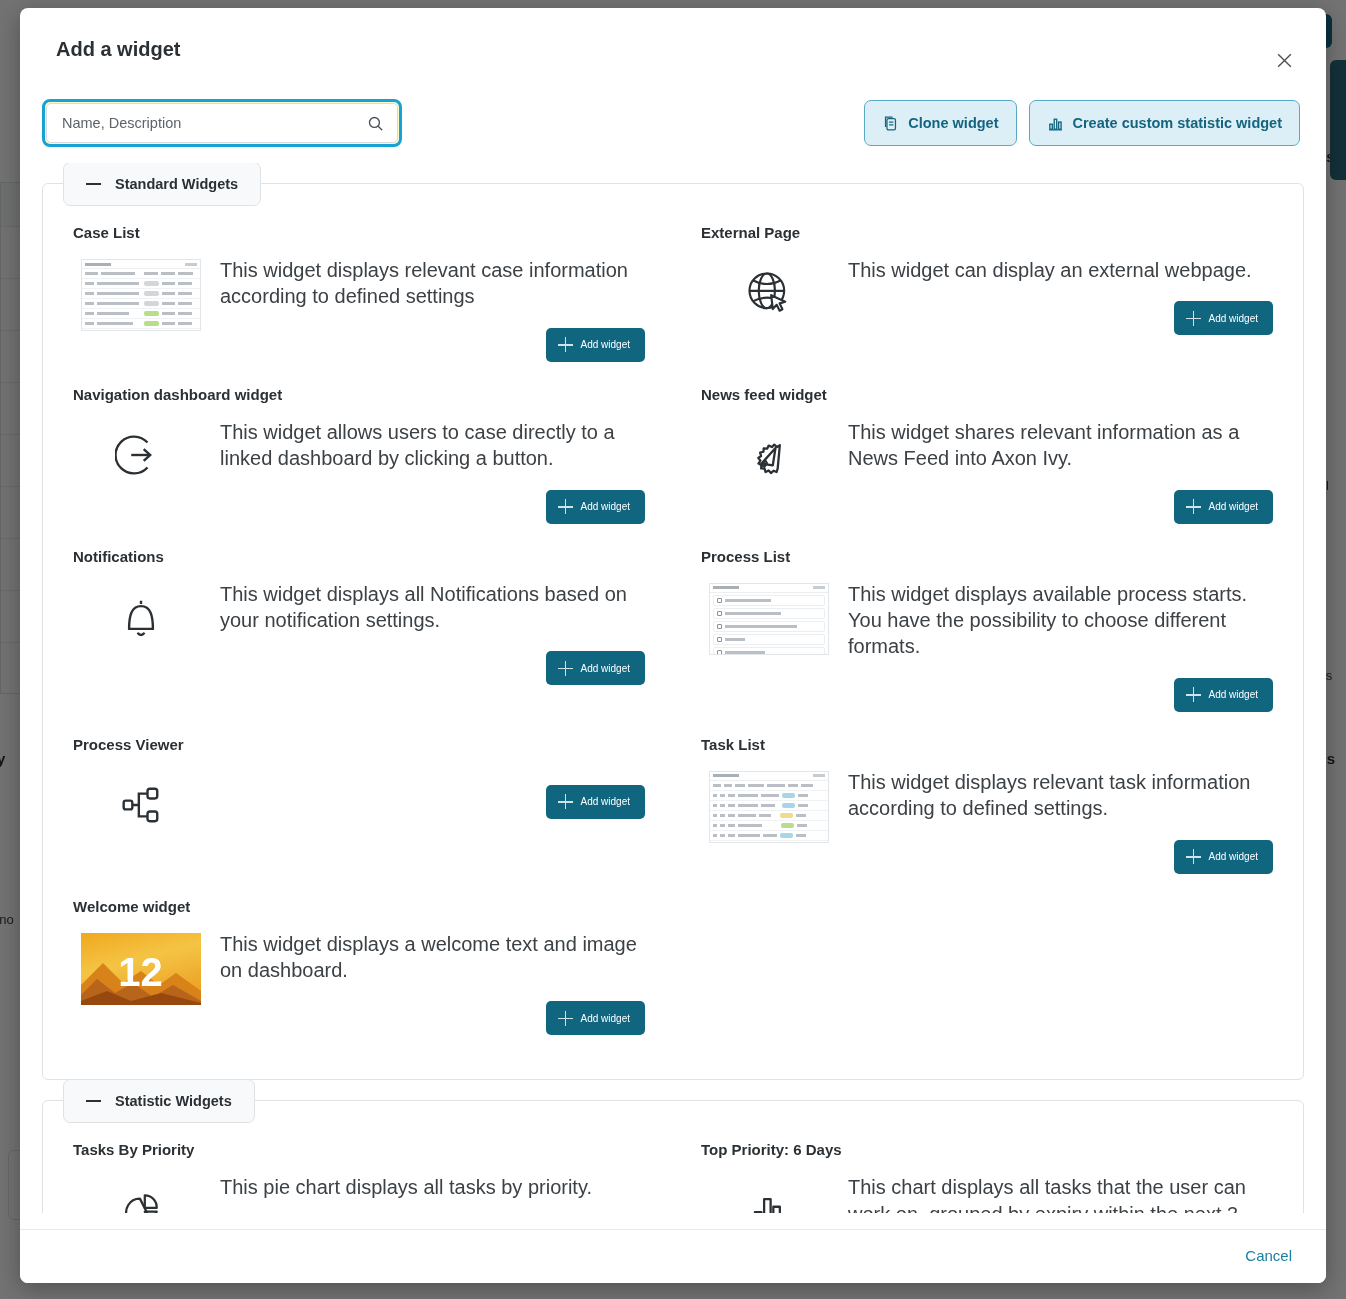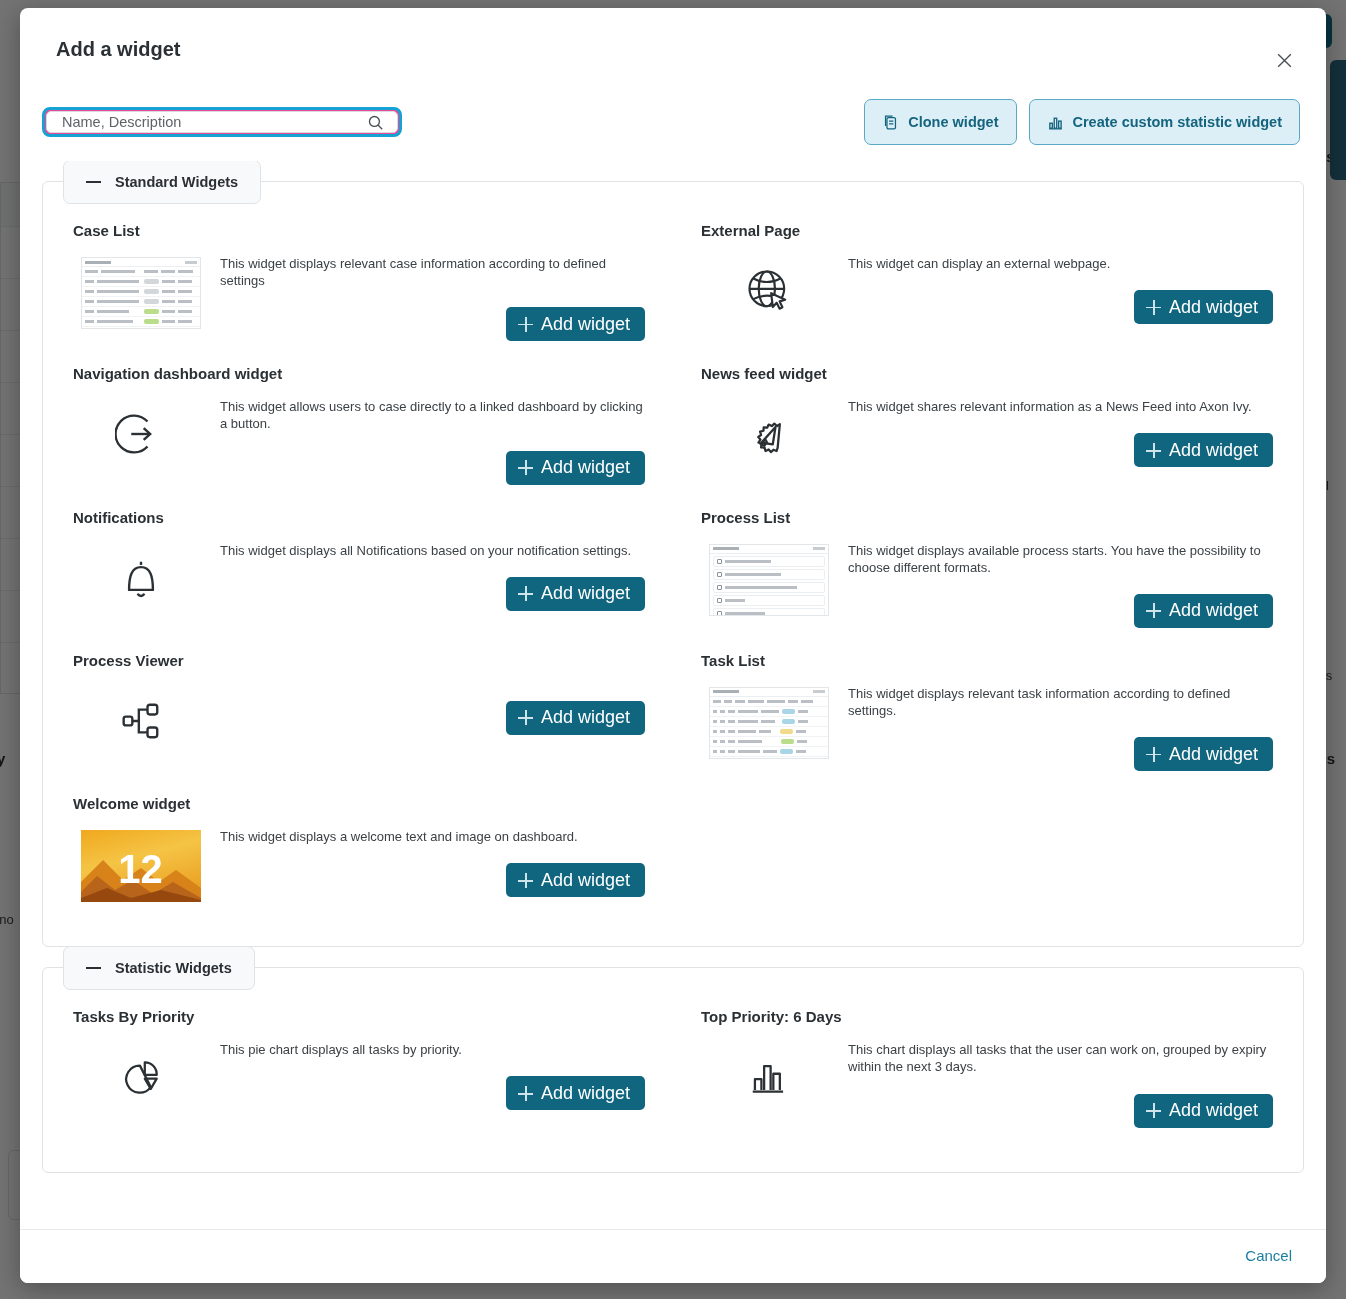--- a/index.html
+++ b/index.html
@@ -89,25 +89,25 @@
     display: flex; align-items: center; justify-content: center;
     cursor: pointer; color: #4a4f54;
   }
 
   .toolbar {
     display: flex; align-items: center; justify-content: space-between;
     padding: 22px 26px 0 22px;
     flex: none;
   }
   .search-wrap {
-    width: 360px; height: 30px;
+    width: 360px; height: 48px;
     border: 3px solid #17a2d4;
     border-radius: 8px;
     padding: 1px;
-    background: #ec4899;
+    background: #fef9c3;
     display: flex;
   }
   .search-inner {
     flex: 1;
     border: 1px solid #d7dbdf;
     border-radius: 5px;
     display: flex; align-items: center;
     padding: 0 13px;
     background: #fff;
   }
@@ -176,30 +176,30 @@
     column-gap: 12px;
     align-items: start;
   }
   .widget-visual {
     display: flex; align-items: flex-start; justify-content: center;
     padding-top: 4px; min-height: 70px;
   }
   .widget-visual.icon-only { justify-content: center; padding-top: 12px; }
   .widget-right { display: flex; flex-direction: column; }
   .widget-desc {
-    font-size: 13px; color: #3c4145; line-height: 1.32;
+    font-size: 20px; color: #3c4145; line-height: 1.32;
     margin: 2px 0 0 0;
   }
   .btn-row { display: flex; justify-content: flex-end; margin-top: 18px; }
   .btn-add {
     display: flex; align-items: center; gap: 8px;
     height: 34px; padding: 0 15px 0 12px;
     background: #11667f;
     border: none; border-radius: 5px;
-    color: #ffffff; font-size: 18px;
+    color: #ffffff; font-size: 10px;
     cursor: pointer; white-space: nowrap;
     font-family: "Liberation Sans", sans-serif;
   }
   .plus-glyph {
     position: relative; width: 15px; height: 15px;
     display: inline-block;
   }
   .plus-glyph::before, .plus-glyph::after {
     content: ""; position: absolute; background: #cfe3ea;
   }

